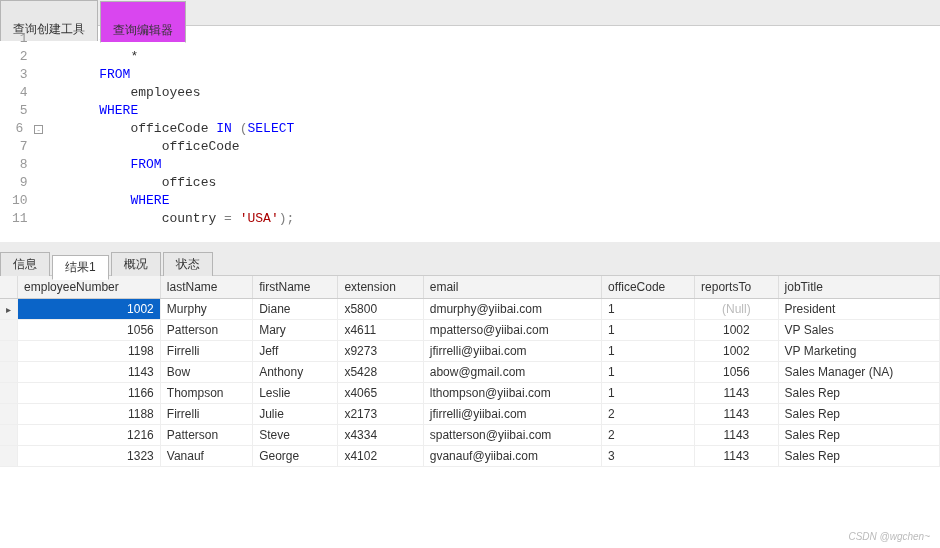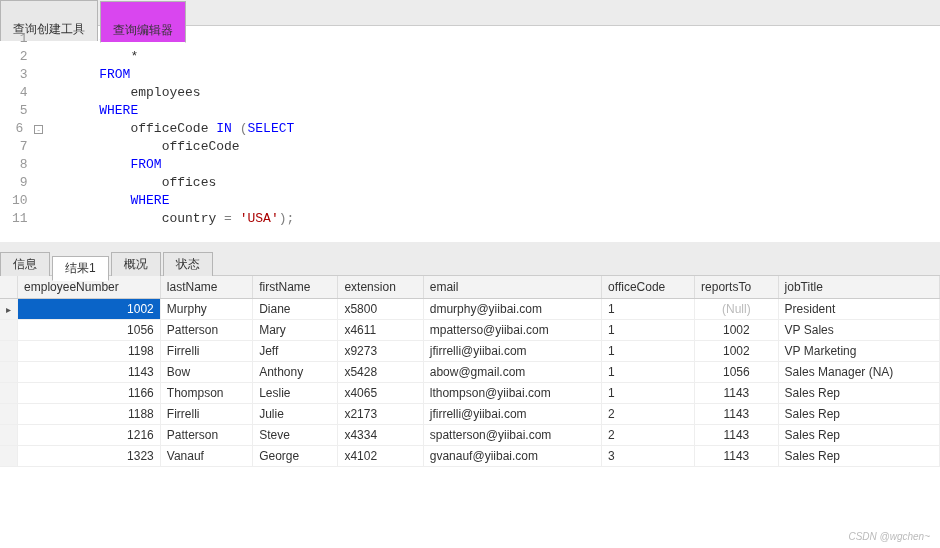--- a/index.html
+++ b/index.html
@@ -68,21 +68,21 @@
   .str { color: #aa0000; }
   .op { color: #808080; }
   .id { color: #333; }
   .code-line { height:18px;margin-left:44px; }
 
   .bottom-tabs {
     display: flex;
     border-bottom: 1px solid #ccc;
     background: #ececec;
     height: 24px;
-    align-items: flex-start;
+    align-items: center;
   }
   .bottom-tab {
     padding: 3px 12px;
     border: 1px solid #b5b5b5;
     border-bottom: none;
     background: #e8e8e8;
     margin-right: 2px;
     cursor: pointer;
     font-size: 12px;
   }

